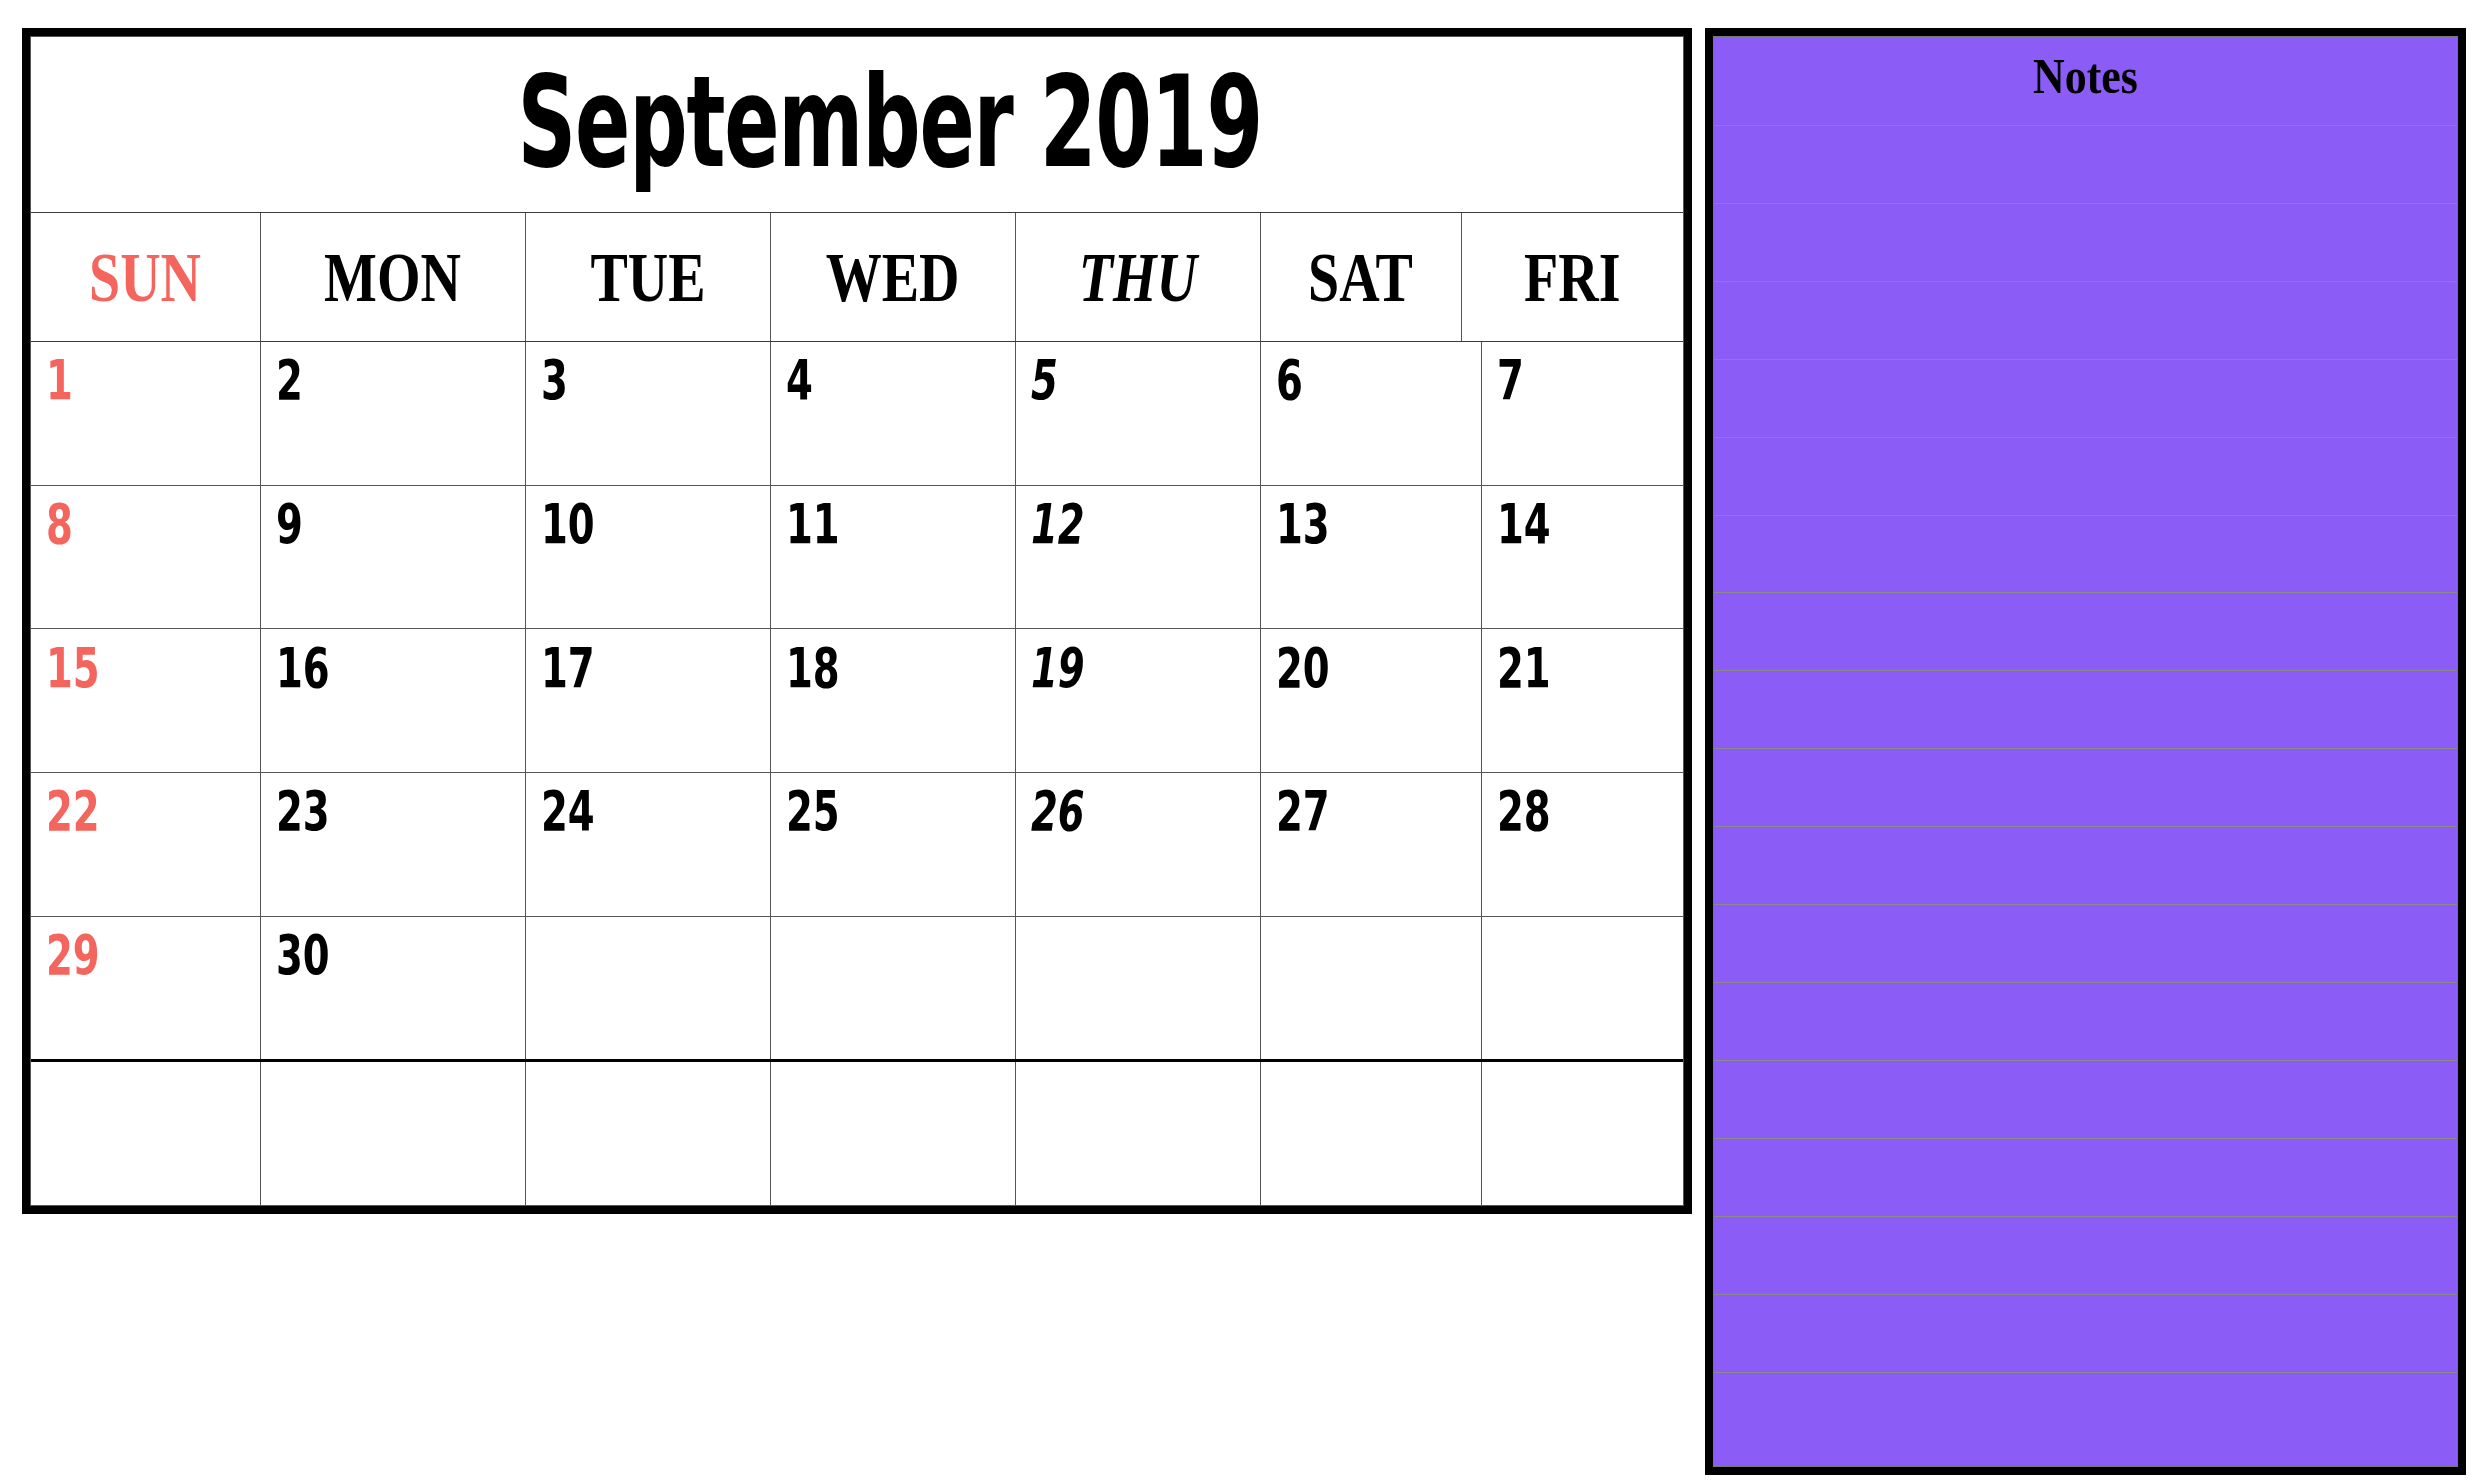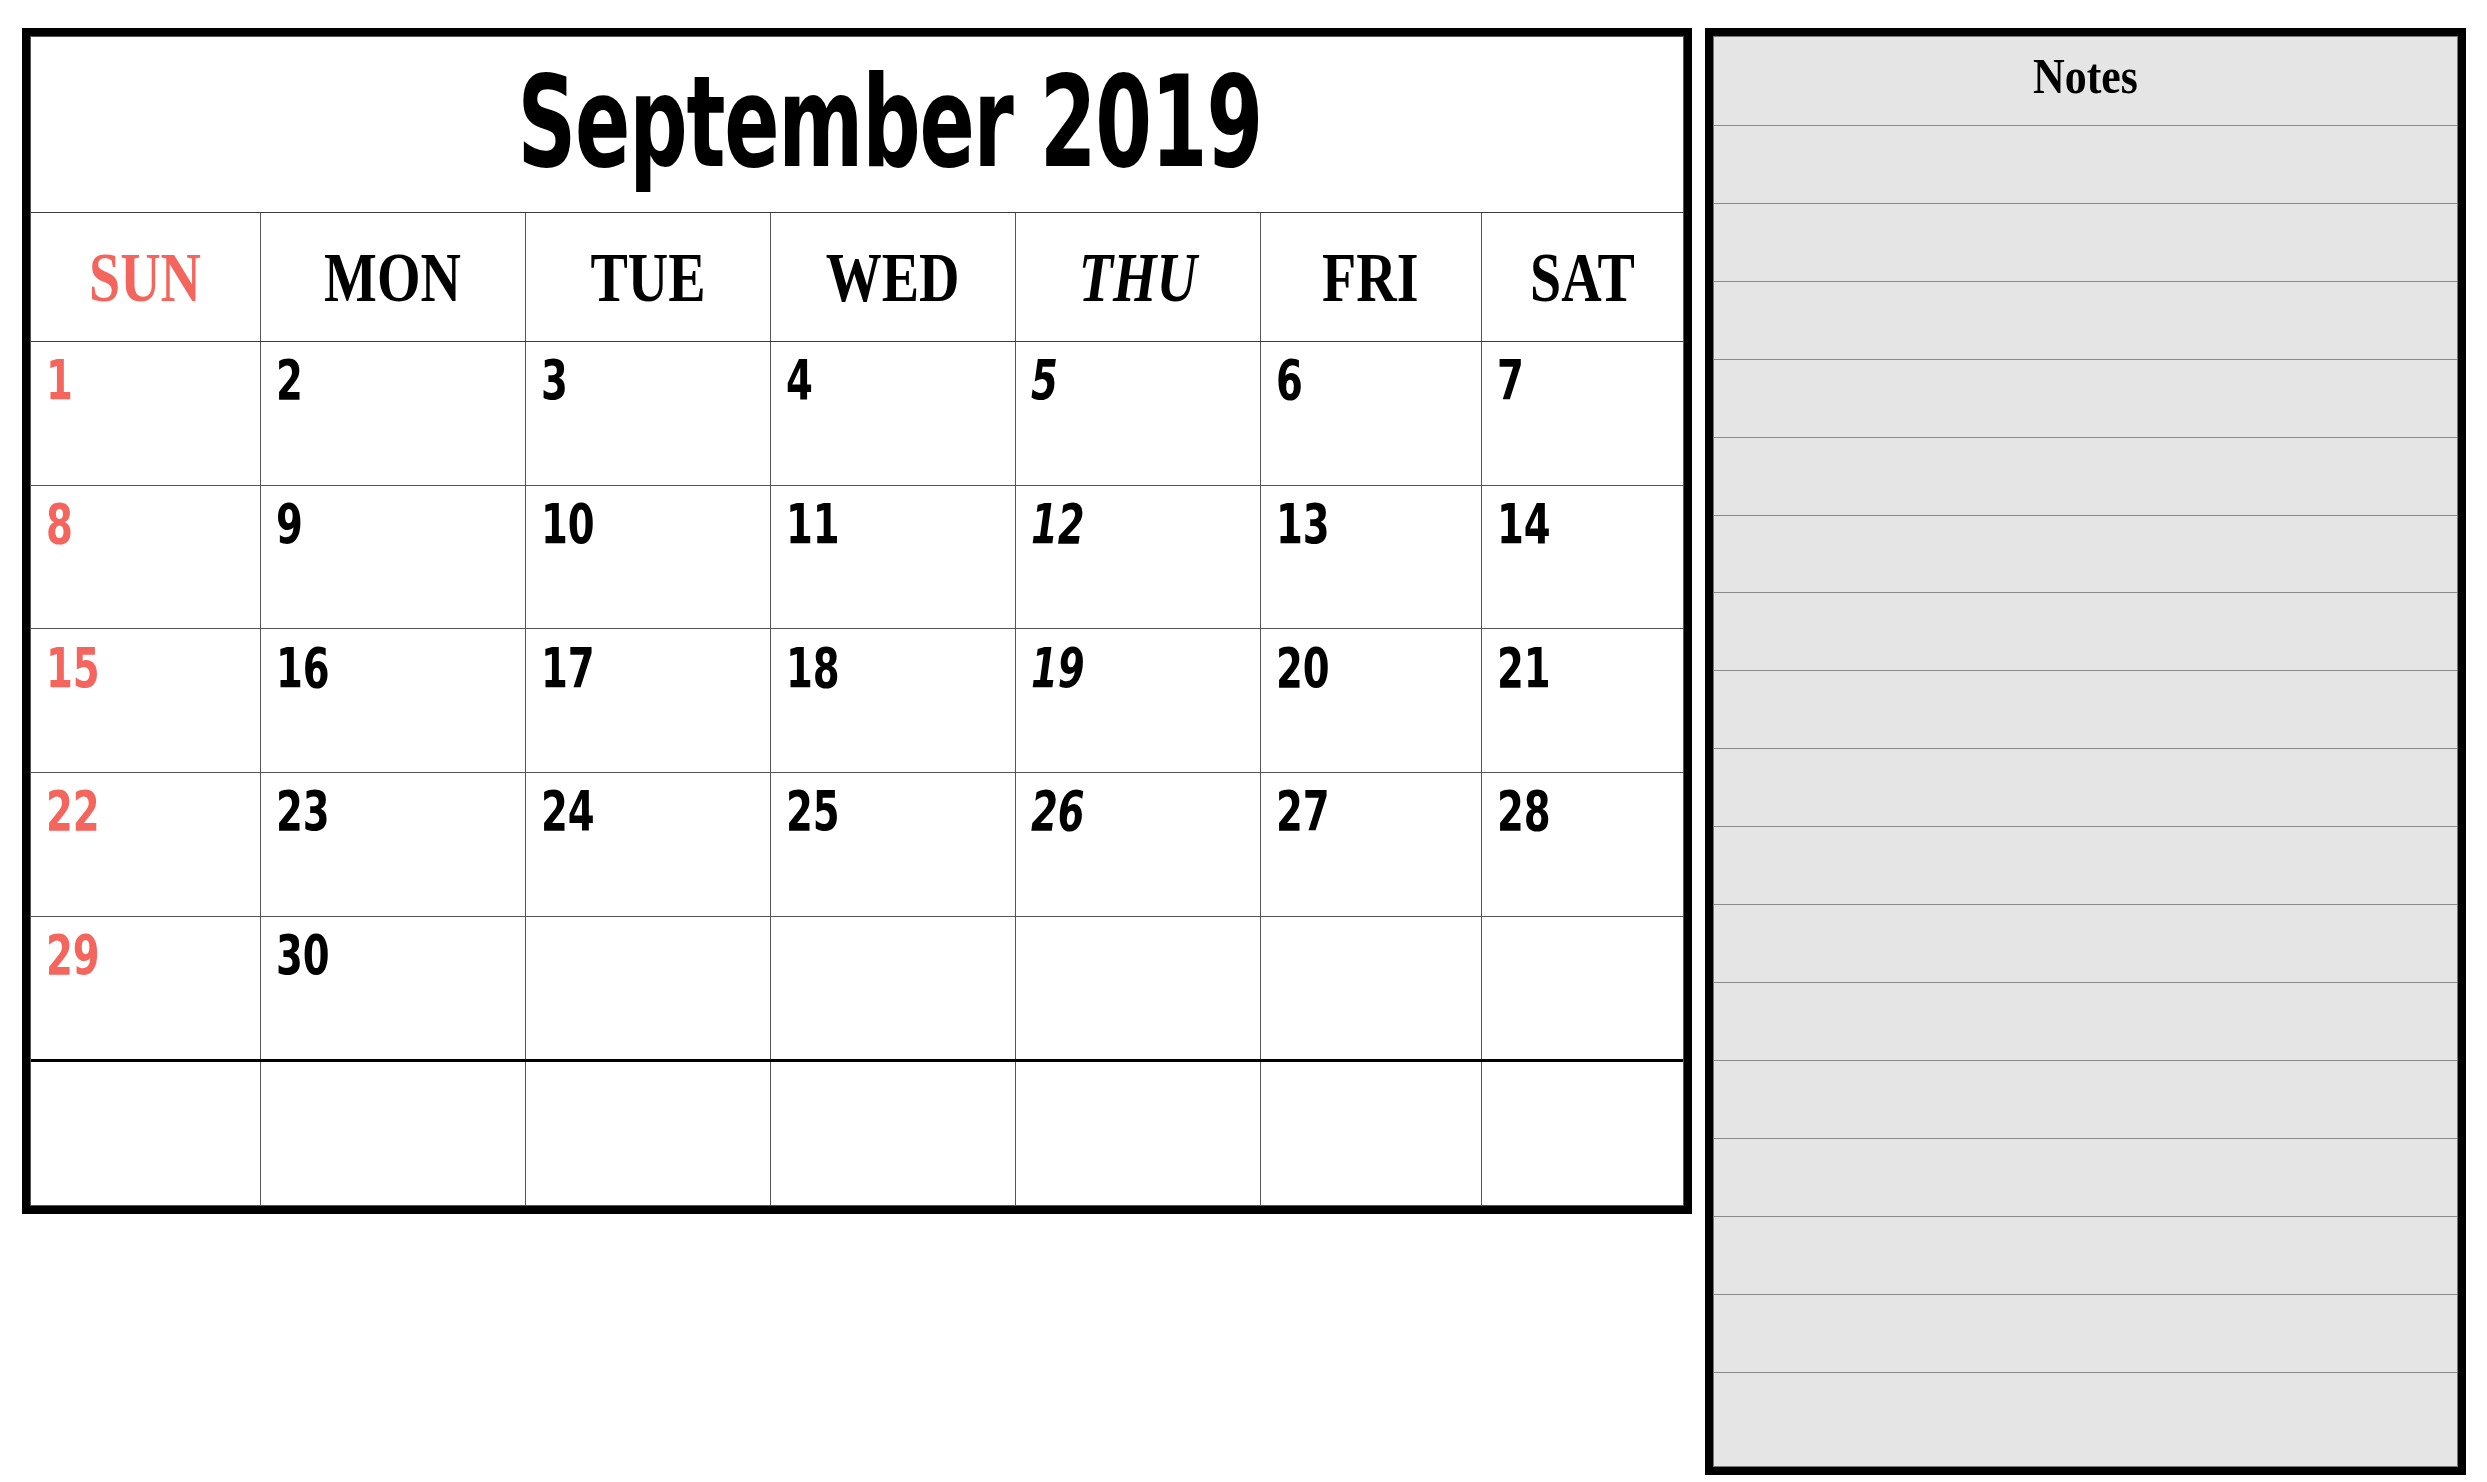--- a/index.html
+++ b/index.html
@@ -160,21 +160,21 @@
     box-sizing: border-box;
     border: 8.3px solid #000000;
     background: #ffffff;
   }
   #notes-inner {
     position: relative;
     width: 100%;
     height: 100%;
     box-sizing: border-box;
     border: 0.8px solid #777777;
-    background: #e5e5e5;
+    background: #8b5cf6;
     overflow: hidden;
   }
   #notes-title {
     position: absolute;
     left: 0;
     right: 0;
     top: 10px;
     text-align: center;
     font-family: "Liberation Serif", "DejaVu Serif", serif;
     font-weight: 700;
@@ -221,25 +221,25 @@
           </div>
           <div class="weekday-cell col-2">
             <span class="weekday-label">TUE</span>
           </div>
           <div class="weekday-cell col-3">
             <span class="weekday-label">WED</span>
           </div>
           <div class="weekday-cell col-4">
             <span class="weekday-label">THU</span>
           </div>
+          <div class="weekday-cell col-6">
+            <span class="weekday-label">SAT</span>
+          </div>
           <div class="weekday-cell col-5">
             <span class="weekday-label">FRI</span>
-          </div>
-          <div class="weekday-cell col-6">
-            <span class="weekday-label">SAT</span>
           </div>
         </div>
 
       <div id="date-grid">
           <div class="week-row">
             <div class="day-cell col-0">
               <span class="day-number sunday">1</span>
             </div>
             <div class="day-cell col-1">
               <span class="day-number">2</span>

